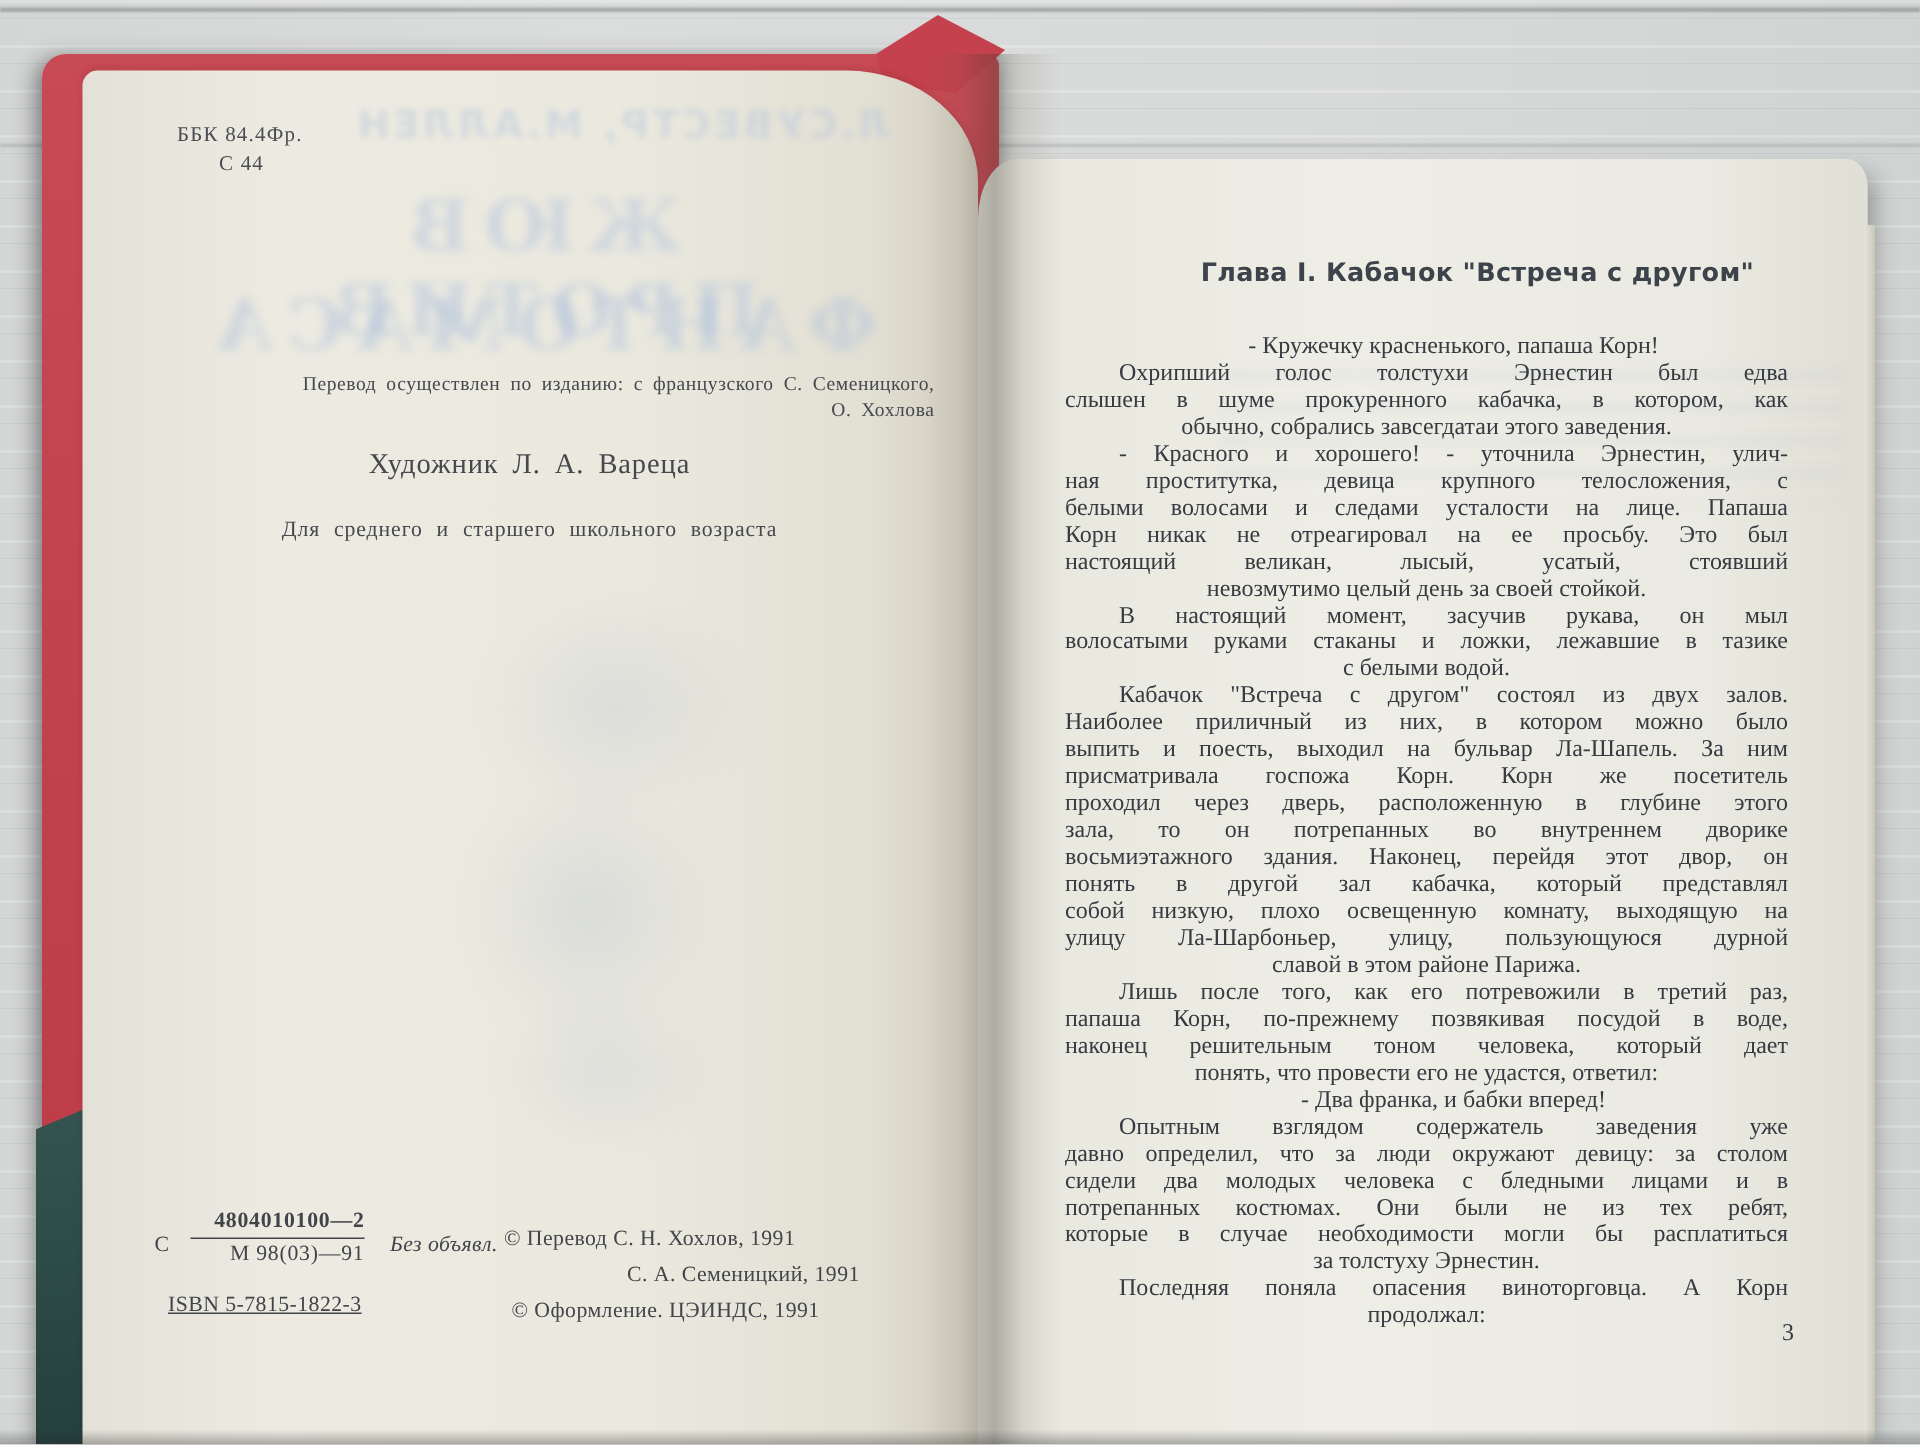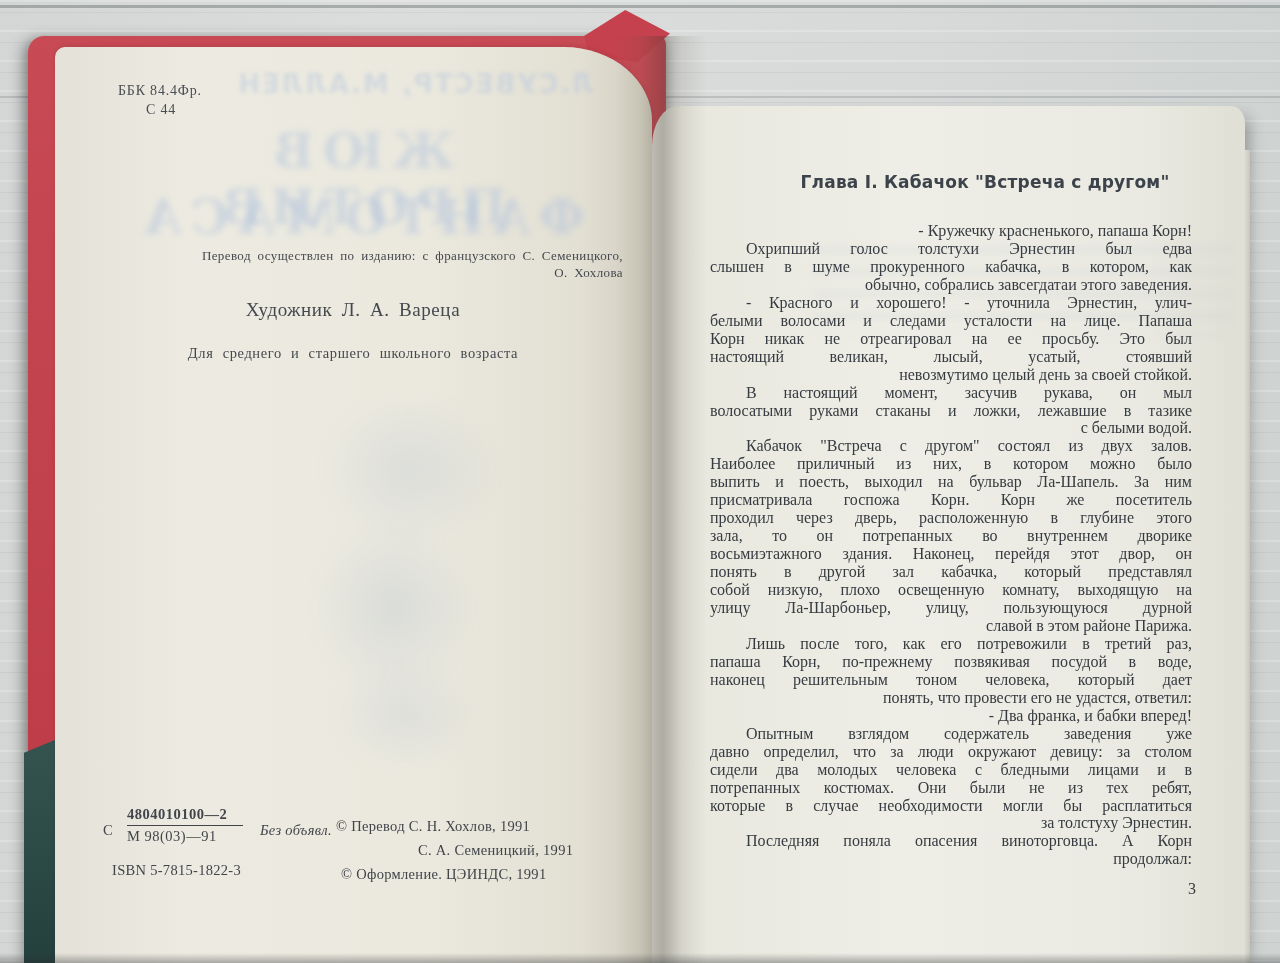--- a/index.html
+++ b/index.html
@@ -57,35 +57,35 @@
       radial-gradient(ellipse 48% 30% at 52% 22%,rgba(140,162,195,.30),rgba(0,0,0,0) 70%),
       radial-gradient(ellipse 44% 34% at 46% 58%,rgba(140,162,195,.34),rgba(0,0,0,0) 72%),
       radial-gradient(ellipse 40% 22% at 50% 86%,rgba(140,162,195,.26),rgba(0,0,0,0) 70%);}
   #imprint{left:28px;top:200px;width:540px;text-align:right;font-size:13px;line-height:17px;
     letter-spacing:.4px;word-spacing:3px;color:#45494e;}
   #artist-line{left:28px;top:252px;width:540px;text-align:center;font-size:19px;letter-spacing:.6px;word-spacing:4px;color:#45494e;}
   #audience-line{left:28px;top:284px;width:540px;text-align:center;font-size:14.5px;letter-spacing:.6px;word-spacing:5px;color:#45494e;margin-top:14px;}
   #colophon{left:0;top:758px;width:100%;height:110px;font-size:14.5px;color:#41454a;}
   #colophon .item{position:absolute;white-space:nowrap;letter-spacing:.3px;}
   #c-sign{left:48px;top:17px;}
-  #frac{left:72px;top:1px;width:116px;text-align:left;}
+  #frac{left:72px;top:1px;width:116px;text-align:right;}
   #frac .num{border-bottom:1.5px solid #41454a;padding-bottom:2px;font-weight:bold;letter-spacing:.5px;}
   #frac .den{padding-top:2px;font-weight:normal;letter-spacing:.5px;}
   #bez{left:205px;top:17px;font-style:italic;}
   #cr1{left:281px;top:13px;}
   #cr2{left:363px;top:37px;}
-  #isbn{left:57px;top:57px;letter-spacing:.6px;}
+  #isbn{left:57px;top:57px;letter-spacing:.6px;text-decoration:underline;}
   #cr3{left:286px;top:61px;}
   
   #ghost-right{position:absolute;left:160px;top:140px;width:420px;height:90px;filter:blur(4px);opacity:.5;
     background:repeating-linear-gradient(180deg,rgba(150,168,196,.18) 0 8px,rgba(0,0,0,0) 8px 22px);}
   #chapter-title{position:absolute;left:58px;top:66px;width:482px;padding-left:34px;text-align:center;
     font-family:"DejaVu Sans",sans-serif;font-weight:bold;font-size:17px;color:#3c434b;letter-spacing:.2px;}
   #body-lines{position:absolute;left:58px;top:116px;width:482px;}
-  .bline{font-size:16px;line-height:17.95px;color:#363b41;text-align:right;}
+  .bline{font-size:16px;line-height:17.95px;color:#363b41;text-align:center;}
   .bline.j{text-align:justify;text-align-last:justify;}
   .bline.i{text-indent:36px;}
   #page-number{position:absolute;left:525px;top:774px;width:30px;text-align:center;font-size:16px;color:#363b41;}
 </style>
 </head>
 <body>
 
 <div id="scene">
   <div class="plank-line" style="top:5px"></div>
   <div class="plank-line l2" style="top:96px"></div>
@@ -128,20 +128,21 @@
 
   <div id="page-right" class="page">
     <div id="ghost-right"></div>
     <div id="chapter-title">Глава I. Кабачок "Встреча с другом"</div>
     <div id="body-lines">
         <div class="bline i">- Кружечку красненького, папаша Корн!</div>
         <div class="bline j i">Охрипший голос толстухи Эрнестин был едва</div>
         <div class="bline j">слышен в шуме прокуренного кабачка, в котором, как</div>
         <div class="bline">обычно, собрались завсегдатаи этого заведения.</div>
         <div class="bline j i">- Красного и хорошего! - уточнила Эрнестин, улич-</div>
+        <div class="bline j">ная проститутка, девица крупного телосложения, с</div>
         <div class="bline j">белыми волосами и следами усталости на лице. Папаша</div>
         <div class="bline j">Корн никак не отреагировал на ее просьбу. Это был</div>
         <div class="bline j">настоящий великан, лысый, усатый, стоявший</div>
         <div class="bline">невозмутимо целый день за своей стойкой.</div>
         <div class="bline j i">В настоящий момент, засучив рукава, он мыл</div>
         <div class="bline j">волосатыми руками стаканы и ложки, лежавшие в тазике</div>
         <div class="bline">с белыми водой.</div>
         <div class="bline j i">Кабачок "Встреча с другом" состоял из двух залов.</div>
         <div class="bline j">Наиболее приличный из них, в котором можно было</div>
         <div class="bline j">выпить и поесть, выходил на бульвар Ла-Шапель. За ним</div>

